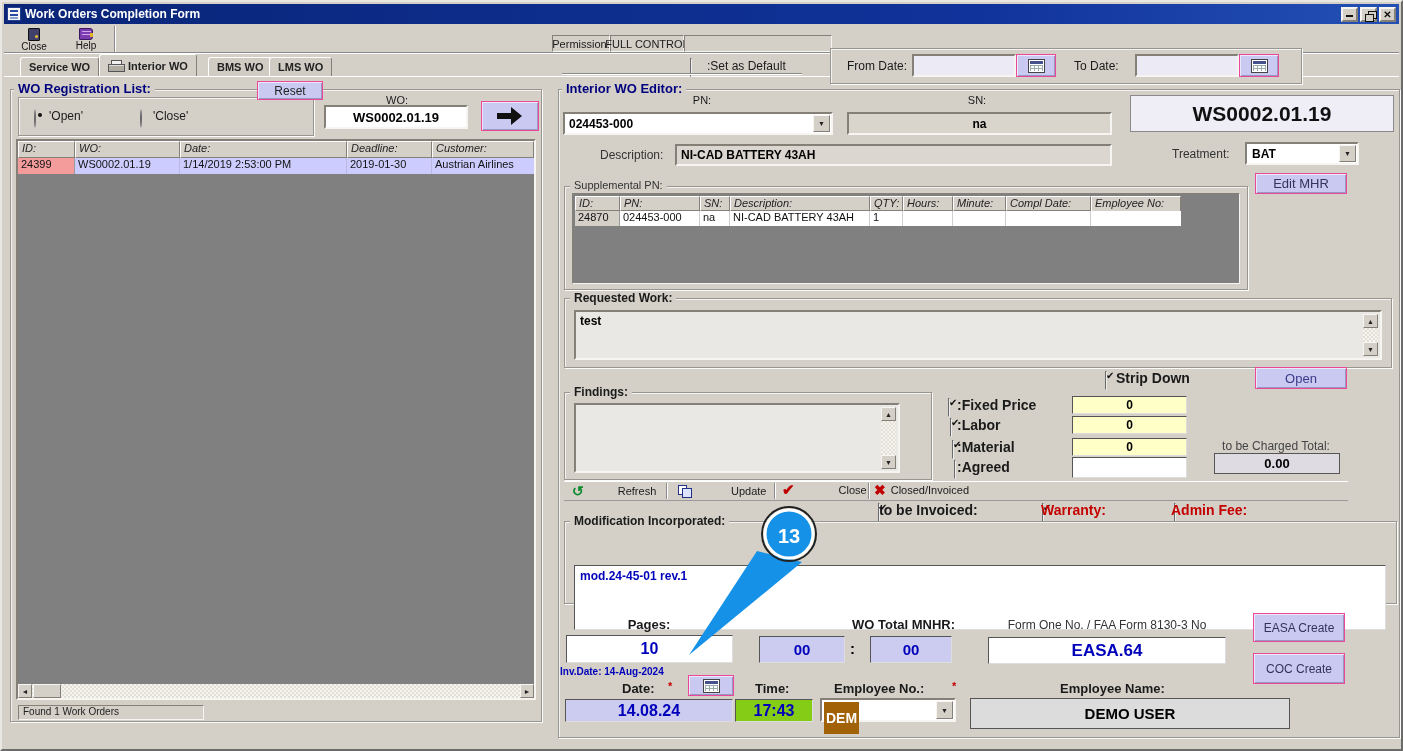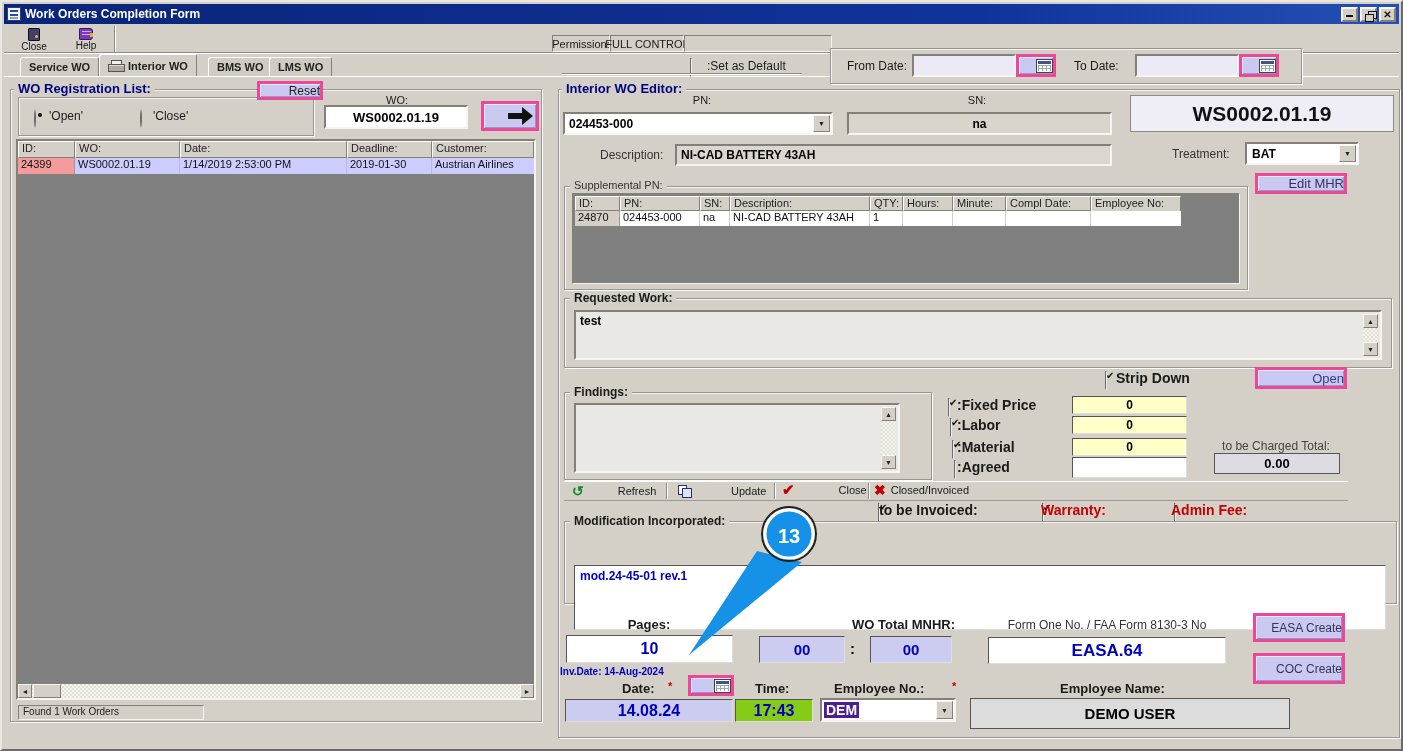--- a/index.html
+++ b/index.html
@@ -12,22 +12,22 @@
   .navy{color:#00007e;}
   .blue{color:#0000bb;}
   .red{color:#c40000;}
   .ctr{display:flex;align-items:center;justify-content:center;}
   
   .sunk{border:2px solid;border-color:#848078 #f6f5f2 #f6f5f2 #848078;background:#fff;}
   .sunk1{border:1px solid;border-color:#848078 #f6f5f2 #f6f5f2 #848078;}
   .rsd{border:2px solid;border-color:#f6f5f2 #848078 #848078 #f6f5f2;background:#d4d0c8;}
   .gb{border:1px solid #989690;box-shadow:1px 1px 0 rgba(255,255,255,.9), inset 1px 1px 0 rgba(255,255,255,.75);}
   .gb-cap{position:absolute;background:#d4d0c8;padding:0 4px;white-space:nowrap;}
-  .pbtn{background:#c9c9f2;border:3px solid #ec4899;box-shadow:inset 1px 1px 0 #e9e9fb, inset -1px -1px 0 #9898c4;
-        font-size:12px;color:#222;display:flex;align-items:center;justify-content:flex-end;cursor:default;white-space:nowrap;}
+  .pbtn{background:#c9c9f2;border:1px solid #ec4899;box-shadow:inset 1px 1px 0 #e9e9fb, inset -1px -1px 0 #9898c4;
+        font-size:12px;color:#222;display:flex;align-items:center;justify-content:center;cursor:default;white-space:nowrap;}
   
   .titlebar{left:2px;top:2px;right:2px;height:20px;background:linear-gradient(90deg,#0a2578 0%,#10339b 70%,#2450b4 100%);
             display:flex;align-items:center;padding:0 3px;}
   .title-txt{color:#fff;font-size:12px;font-weight:bold;margin-left:4px;}
   .winbtn{width:17px;height:15px;margin-left:2px;}
   .appico{width:14px;height:14px;background:#f5f5f5;border:1px solid #23408e;position:relative;}
   .appico::after{content:"";position:absolute;left:2px;top:2px;width:8px;height:2px;background:#2a4aa2;box-shadow:0 4px 0 #2a4aa2,0 7px 0 #8aa0d0;}
   .glyph-min::after{content:"";position:absolute;left:3px;bottom:3px;width:7px;height:2px;background:#111;}
   .glyph-res::before{content:"";position:absolute;left:6px;top:2px;width:7px;height:6px;border:1px solid #111;background:#d4d0c8;}
   .glyph-res::after{content:"";position:absolute;left:3px;top:5px;width:7px;height:6px;border:1px solid #111;background:#d4d0c8;}
@@ -63,21 +63,21 @@
   .cal{width:17px;height:14px;background:#fff;border:1px solid #444;position:relative;}
   .cal::before{content:"";position:absolute;left:1px;right:1px;top:1px;height:3px;background:#46508c;}
   .cal::after{content:"";position:absolute;left:1px;right:1px;top:5px;bottom:1px;
     background:repeating-linear-gradient(90deg,#9aa 0 1px,transparent 1px 4px),repeating-linear-gradient(180deg,#9aa 0 1px,transparent 1px 3px);}
   
   .sb-track{background:#f1efe9;background-image:repeating-conic-gradient(#e2dfd6 0 25%,#f6f4ee 0 50%);background-size:4px 4px;}
   .sb-btn{background:#d4d0c8;border:1px solid;border-color:#f6f5f2 #848078 #848078 #f6f5f2;display:flex;align-items:center;justify-content:center;font-size:7px;color:#222;}
   .sb-thumb{background:#d4d0c8;border:1px solid;border-color:#f6f5f2 #848078 #848078 #f6f5f2;}
   
   .hc{position:absolute;background:#d4d0c8;border:1px solid;border-color:#fff #848078 #848078 #fff;
-      font-size:11px;color:#222;padding:0 0 0 3px;white-space:nowrap;overflow:hidden;}
+      font-size:11px;color:#222;padding:0 0 0 3px;white-space:nowrap;overflow:hidden;font-style:italic;}
   .dc{position:absolute;font-size:11px;color:#111;padding:0 0 0 3px;white-space:nowrap;overflow:hidden;}
   .go-arrow{position:relative;width:30px;height:20px;}
   .go-arrow::before{content:"";position:absolute;left:2px;top:7px;width:14px;height:6px;background:#111;}
   .go-arrow::after{content:"";position:absolute;left:16px;top:1px;border-top:9px solid transparent;border-bottom:9px solid transparent;border-left:11px solid #111;}
   .ico-refresh{color:#0c8a2c;font-size:14px;font-weight:bold;}
   .ico-check{color:#c00000;font-size:15px;font-weight:bold;}
   .ico-x{color:#c00000;font-size:14px;font-weight:bold;}
   .ico-copy{width:13px;height:12px;position:relative;}
   .ico-copy::before{content:"";position:absolute;left:0;top:0;width:7px;height:8px;background:#fff;border:1px solid #20308a;}
   .ico-copy::after{content:"";position:absolute;left:4px;top:3px;width:8px;height:8px;background:#dce4ff;border:1px solid #20308a;}
@@ -351,21 +351,21 @@
   <div class="abs pbtn" style="left:686px;top:673px;width:46px;height:21px;">
       <span class="cal"></span>
     </div>
   <span class="abs lbl b" style="left:753px;top:679px;font-size:13px;">Time:</span>
   <span class="abs lbl b" style="left:832px;top:679px;font-size:13px;">Employee No.:</span>
   <span class="abs red b" style="left:950px;top:678px;font-size:11px;">*</span>
 
   <div class="abs sunk1 ctr b blue" style="left:563px;top:697px;width:168px;height:23px;background:#ccccf0;border-color:#555 #ddd #ddd #555;font-size:16px;">14.08.24</div>
   <div class="abs sunk1 ctr b blue" style="left:733px;top:697px;width:78px;height:23px;background:#84cc16;border-color:#555 #ddd #ddd #555;font-size:16px;">17:43</div>
   <div class="abs sunk" style="left:818px;top:696px;width:136px;height:24px;">
-    <span class="abs b" style="left:2px;top:2px;font-size:14px;background:#4c1d95;color:#fff;padding:0 2px;">DEM</span>
+    <span class="abs b" style="left:2px;top:2px;font-size:14px;background:#a16207;color:#fff;padding:8px 2px;">DEM</span>
     <span class="ddbtn"></span>
   </div>
   <span class="abs lbl b" style="left:1058px;top:679px;width:200px;text-align:left;font-size:13px;">Employee Name:</span>
   <div class="abs ctr b" style="left:968px;top:696px;width:320px;height:31px;background:#dcdcdc;border:1px solid #555;font-size:15px;">DEMO USER</div>
 
   
   <svg class="abs" style="left:0;top:0;width:1403px;height:751px;pointer-events:none;z-index:9;">
     <polygon points="687,653 755,549 800,560" fill="#1691e8"></polygon>
     <circle cx="787" cy="532" r="27" fill="none" stroke="#222" stroke-width="2"></circle>
     <circle cx="787" cy="532" r="24" fill="#1691e8" stroke="#fff" stroke-width="3"></circle>

